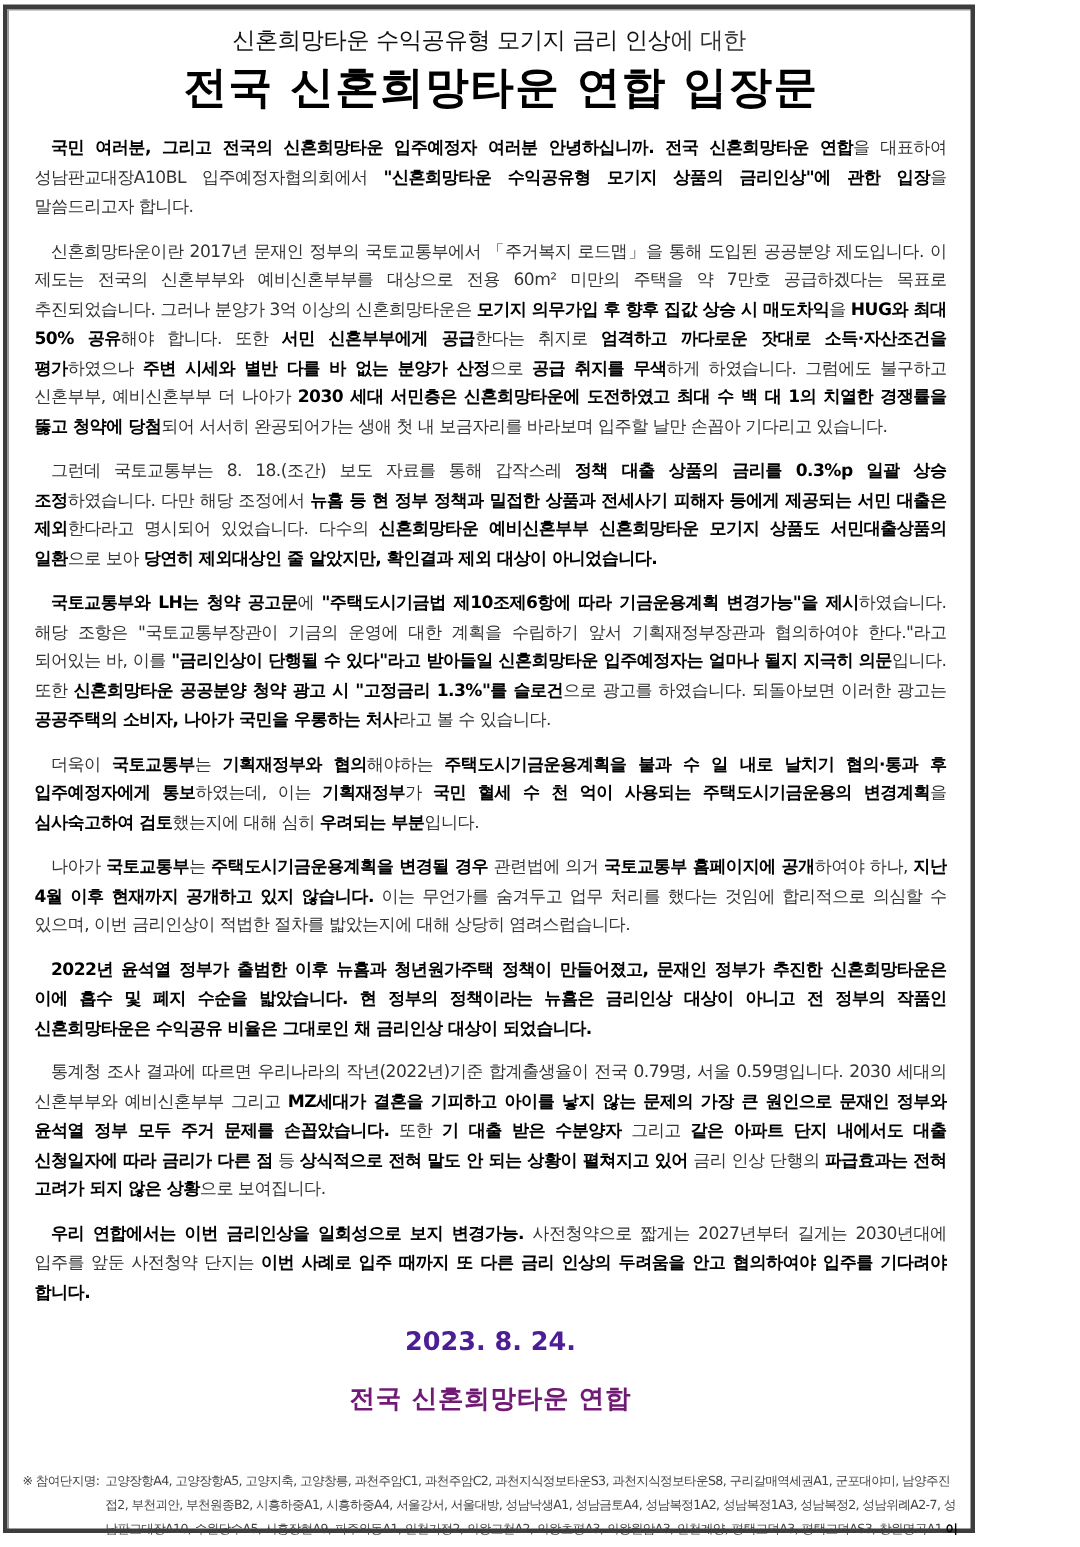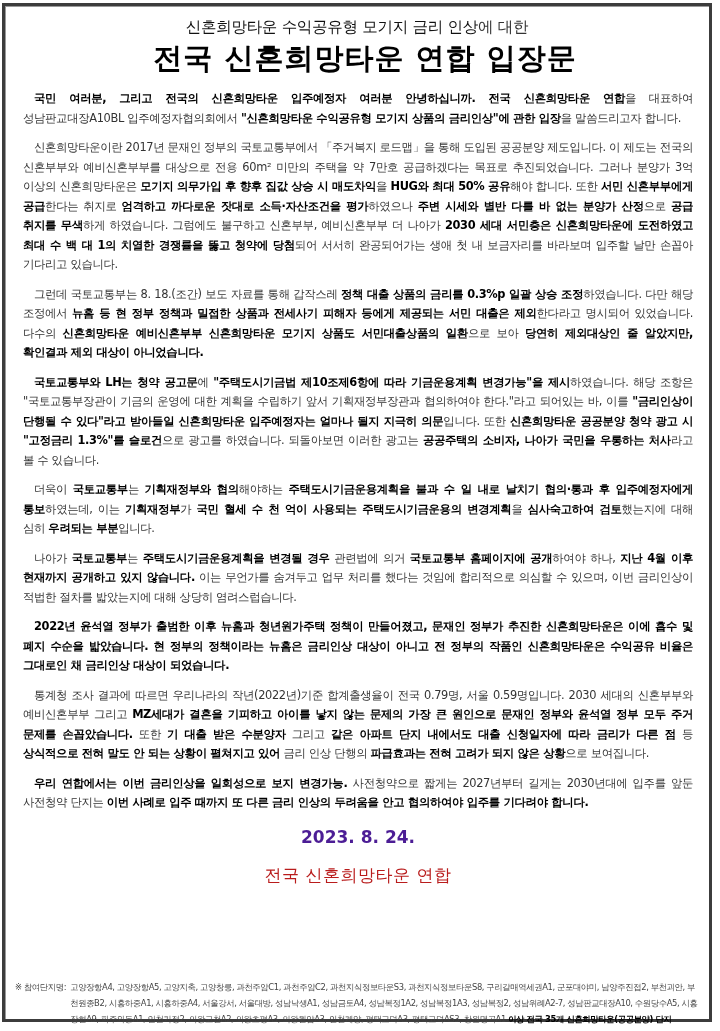--- a/index.html
+++ b/index.html
@@ -1,30 +1,30 @@
 <!DOCTYPE html>
 <html><head>
 <meta charset="utf-8">
 <style>
   html, body { margin: 0; padding: 0; background: #ffffff; }
   body { width: 720px; height: 1031px; position: relative; overflow: hidden;
          font-family: "DejaVu Sans", "Liberation Sans", sans-serif; color: #1a1a1a; }
-  .frame { position: absolute; left: 2px; top: 3px; width: 710px; height: 1019px;
+  .frame { position: absolute; left: 2px; top: 3px; width: 648px; height: 1019px;
            border: 3px solid #3c3c3c; box-shadow: inset 1px 1px 0 #9a9a9a; box-sizing: border-box; }
   .header { text-align: center; padding-top: 10px; }
   .subtitle { font-size: 15.5px; letter-spacing: -0.3px; color: #111; line-height: 22px; }
   .subtitle .hl { font-weight: normal; }
   .subtitle .rest { color: #333; }
   .title { font-size: 29px; font-weight: bold; letter-spacing: 1px; line-height: 38px; margin-top: 1px; color: #000; margin-left: 16px; }
   .body { padding: 12px 16px 0 18px; }
   .para { font-size: 11.4px; line-height: 19.5px; text-align: justify; text-indent: 11px;
           margin: 0 0 10px 0; letter-spacing: -0.35px; color: #333; word-break: keep-all; }
   .para b { color: #000; font-weight: bold; }
   .date { text-align: center; font-size: 17px; font-weight: bold; margin-top: 12px; line-height: 24px; color: #4c1d95; }
-  .org { text-align: center; font-size: 17px; font-weight: normal; margin-top: 14px; line-height: 24px; color: #b91c1c; letter-spacing: 0.5px; }
+  .org { text-align: center; font-size: 17px; font-weight: bold; margin-top: 14px; line-height: 24px; color: #701a75; letter-spacing: 0.5px; }
   .footer { position: absolute; left: 10px; right: 8px; top: 973px; font-size: 8.4px; line-height: 16px;
             color: #444; letter-spacing: -0.4px; display: flex; }
   .footer .lead { white-space: nowrap; margin-right: 4px; }
   .footer .list { flex: 1; }
   .footer .list b { color: #000; }
 </style>
 </head>
 <body>
 
 <div class="frame">

